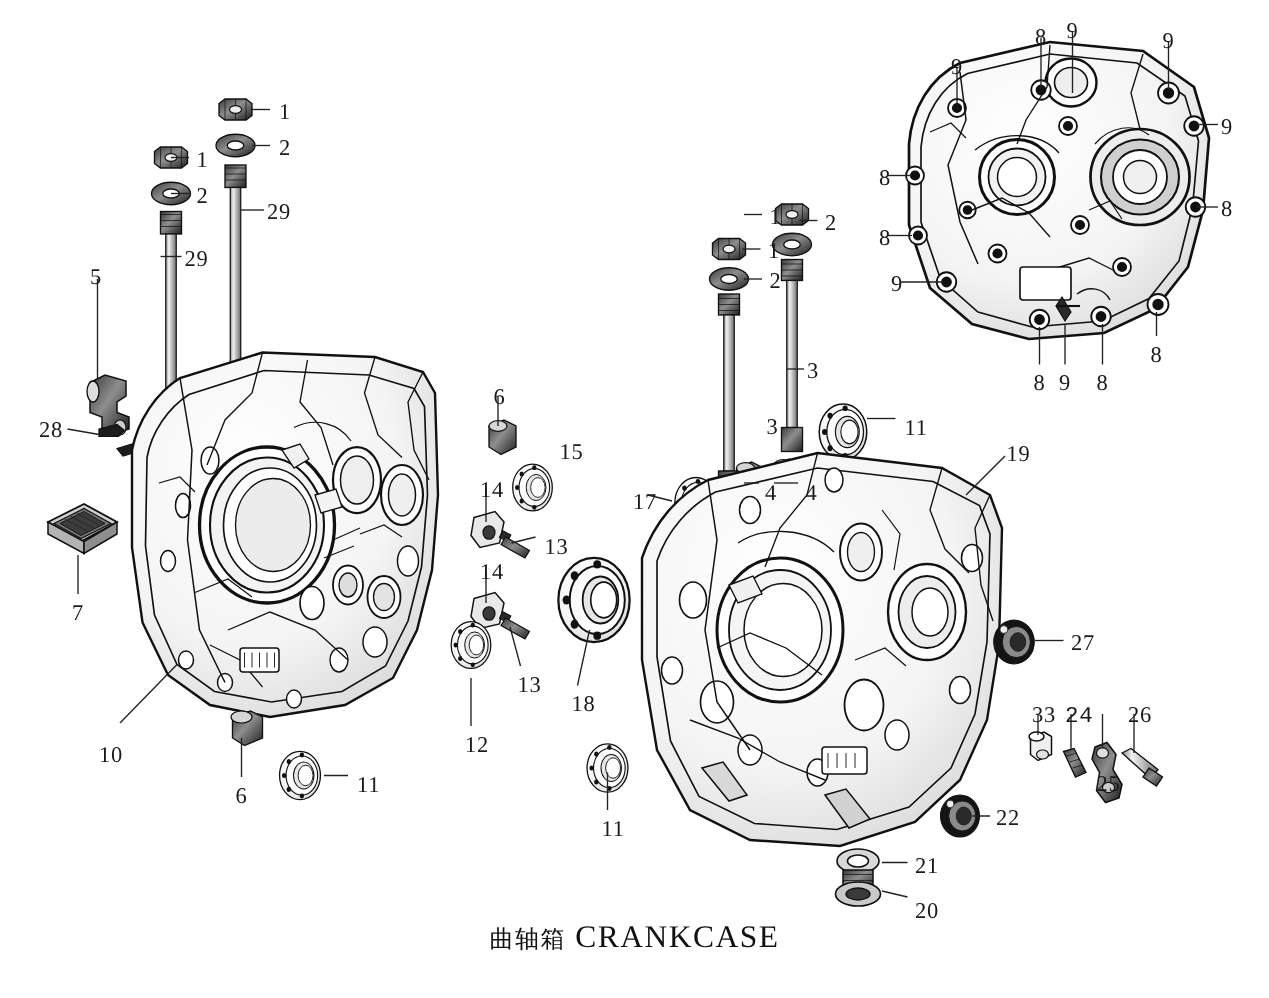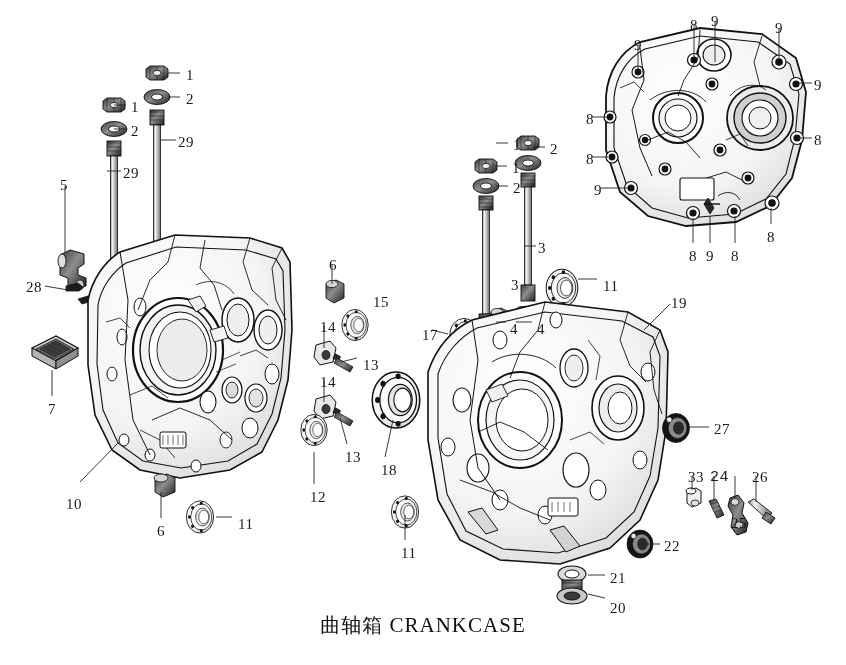--- a/index.html
+++ b/index.html
@@ -28,21 +28,21 @@
   .title{
     position:absolute;
     left:0;right:0;
     top:612px;
     text-align:center;
     font-family:"Liberation Serif", serif;
     font-size:21px;
     color:#111;
     letter-spacing:1px;
   }
-  .title .cn{font-family:"DejaVu Sans", sans-serif;font-size:20px;}
+  .title .cn{font-family:"DejaVu Sans", sans-serif;font-size:16px;}
 </style>
 </head>
 <body>
 
 <div id="sheet">
 
   <svg id="art" viewBox="0 0 846 665" xmlns="http://www.w3.org/2000/svg">
     <defs>
       <radialGradient id="metal" cx="38%" cy="32%" r="78%">
         <stop offset="0%" stop-color="#ffffff"></stop>

